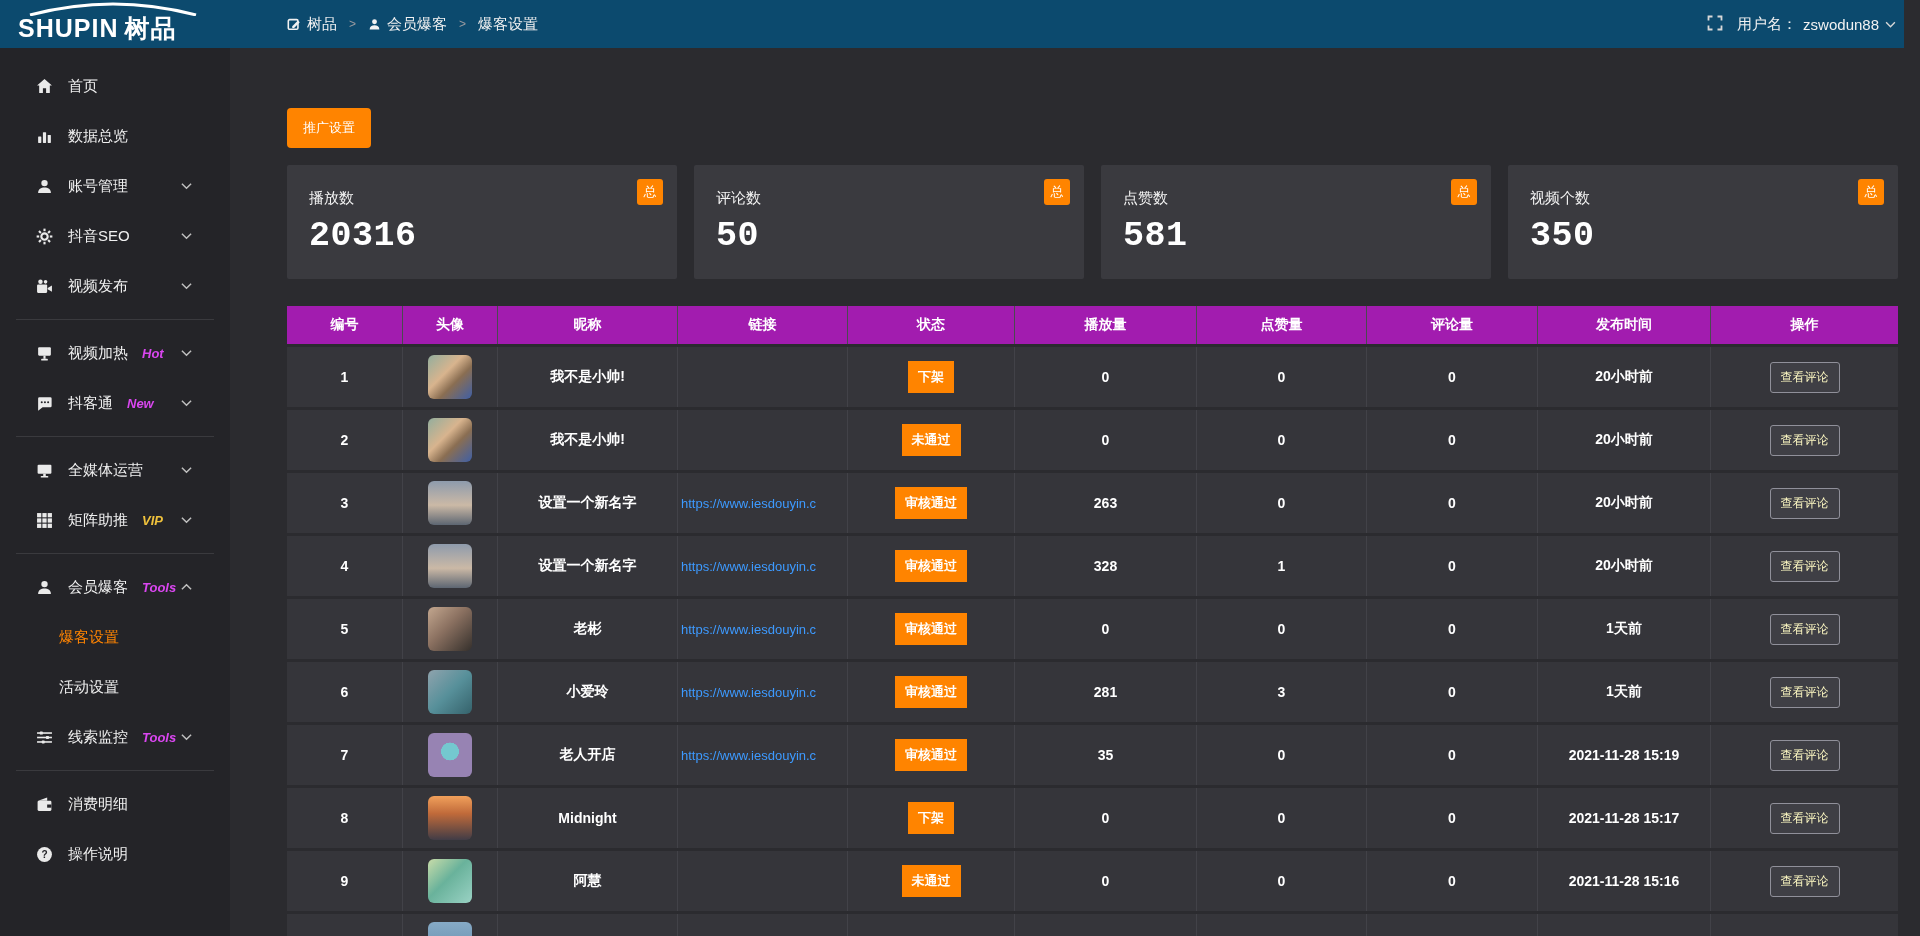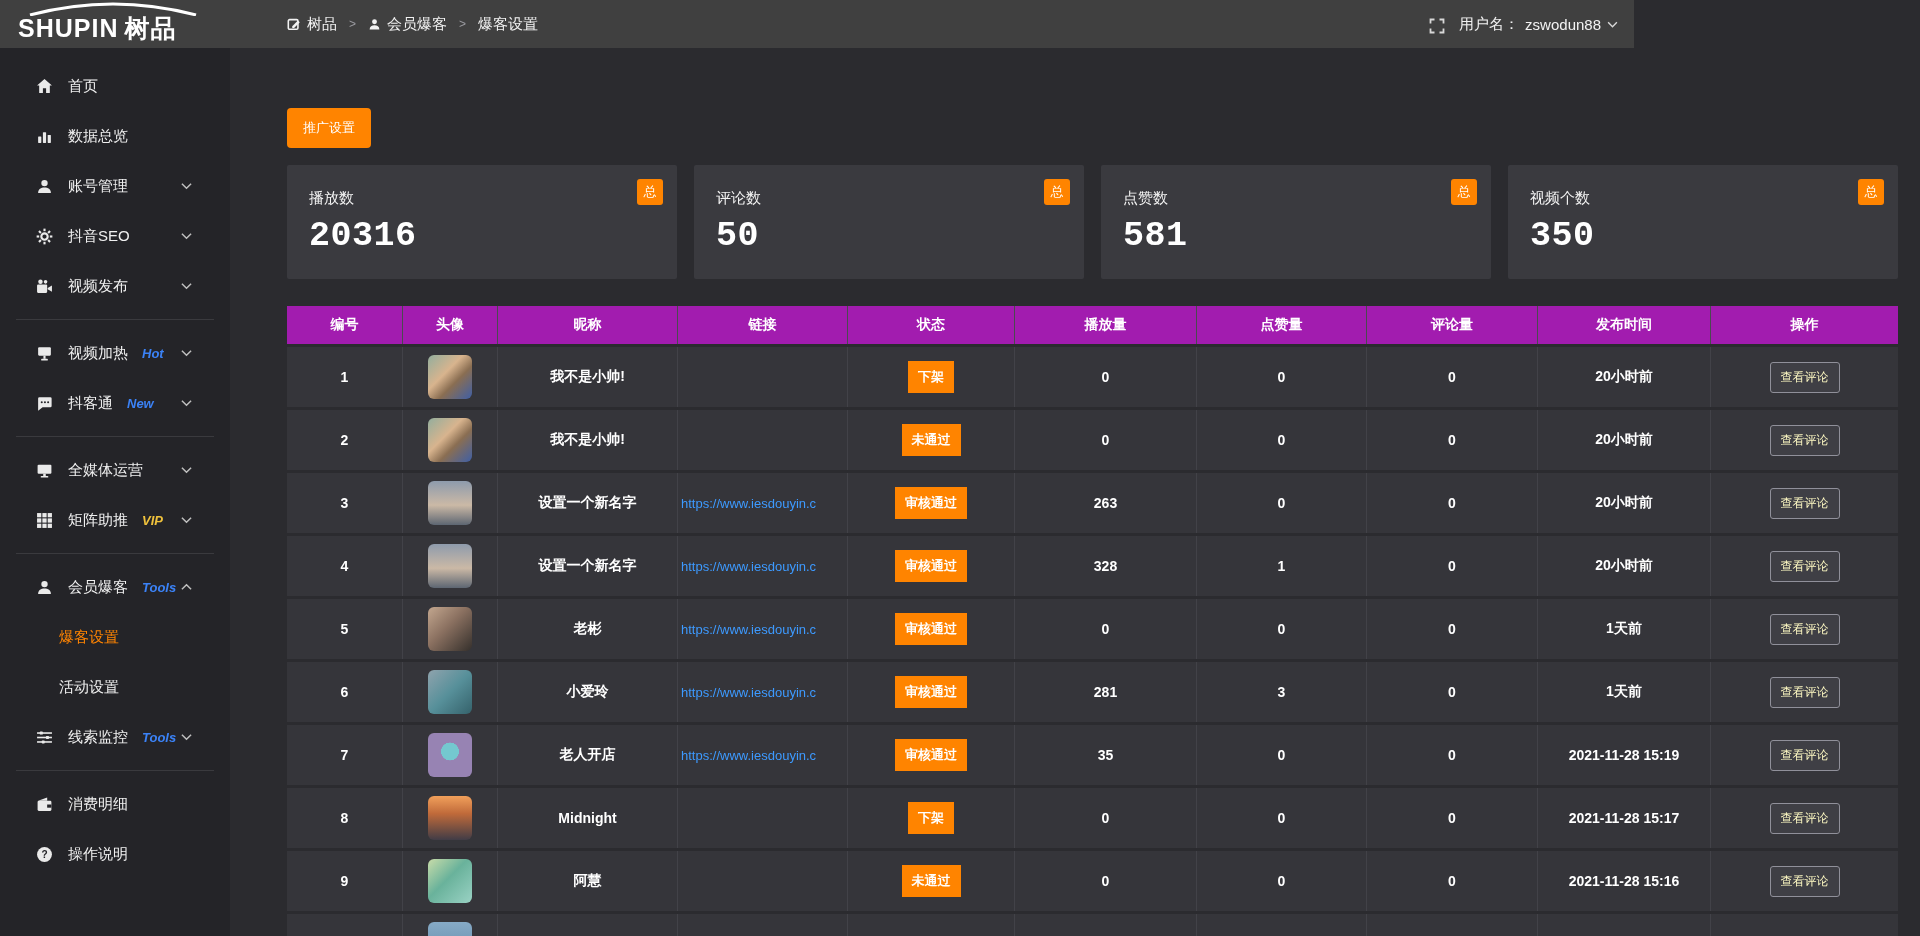--- a/index.html
+++ b/index.html
@@ -1,41 +1,41 @@
 <!DOCTYPE html>
 <html><head>
 <meta charset="utf-8">
 <style>
   * { margin:0; padding:0; box-sizing:border-box; }
   html,body { width:1920px; height:936px; overflow:hidden; background:#2b2b2f;
     font-family:"Liberation Sans", sans-serif; color:#ececec; }
 
   
-  .topbar { position:fixed; top:0; left:0; width:1634px; height:48px;
-    background:#404040; display:flex; align-items:center; z-index:20; }
+  .topbar { position:fixed; top:0; left:0; width:1904px; height:48px;
+    background:#0c4a6e; display:flex; align-items:center; z-index:20; }
   .logo-zone { width:230px; height:48px; display:flex; align-items:center; padding-left:18px; }
   .logo-arc { position:absolute; top:2px; left:24px; }
   .logo-text { font-size:25px; font-weight:bold; letter-spacing:1px; color:#fff; margin-top:8px; white-space:nowrap; }
   .logo-cn { font-weight:bold; margin-left:6px; }
   .breadcrumb { display:flex; align-items:center; margin-left:57px; font-size:15px; color:#f2f2f2; }
   .crumb { display:flex; align-items:center; gap:6px; cursor:pointer; }
   .crumb-sep { color:#9a9aa0; font-size:12px; margin:0 12px; }
-  .topbar-right { margin-left:auto; display:flex; align-items:flex-end; gap:14px; padding-right:16px; }
+  .topbar-right { margin-left:auto; display:flex; align-items:flex-start; gap:14px; padding-right:8px; }
   .username { font-size:15px; color:#f2f2f2; display:flex; align-items:center; gap:6px; cursor:pointer; }
   .icon { display:inline-flex; align-items:center; justify-content:center; }
 
   
   .sidebar { position:fixed; top:48px; left:0; width:230px; height:888px;
     background:#242428; padding-top:13px; }
   .side-item { height:50px; display:flex; align-items:center; padding:0 20px 0 35px;
     font-size:15px; color:#f0f0f0; cursor:pointer; }
   .side-item .icon { width:18px; margin-right:15px; }
   .side-label { flex:0 0 auto; }
   .side-tag { font-size:13px; font-style:italic; font-weight:bold; margin-left:14px; }
-  .tag-red { color:#3b82f6; }
+  .tag-red { color:#d946ef; }
   .tag-yellow { color:#f0c23c; }
   .side-chevron { margin-left:auto; }
   .side-divider { height:1px; background:#3a3a3e; margin:8px 16px; }
   .sub-item { height:50px; display:flex; align-items:center; padding-left:59px;
     font-size:15px; color:#f0f0f0; cursor:pointer; }
   .sub-item.active { color:#ff8400; }
 
   
   .content { position:fixed; top:48px; left:230px; width:1690px; height:888px;
     background:#2b2b2f; padding:60px 0 0 57px; }

